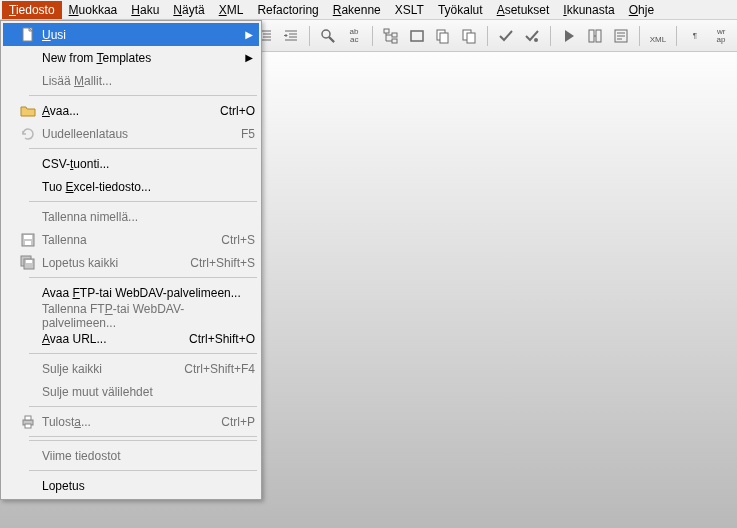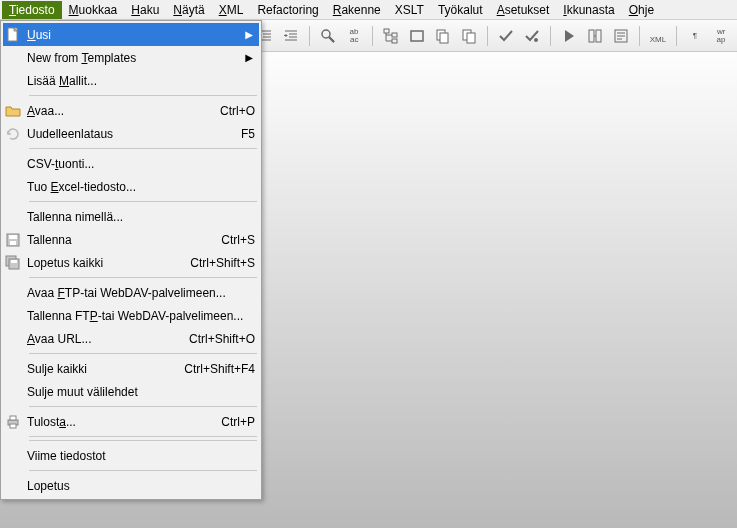--- a/index.html
+++ b/index.html
@@ -21,21 +21,21 @@
     padding: 0 2px;
     position: relative;
     z-index: 10;
   }
   .menu-item {
     padding: 2px 7px;
     cursor: default;
     color: #000;
   }
   .menu-item.active {
-    background: #4d7c0f;
+    background: #c2410c;
     color: #fff;
   }
   .menu-item .u { text-decoration: underline; }
   .toolbar {
     height: 32px;
     background: linear-gradient(#fafafa, #eaeaea);
     border-bottom: 1px solid #c8c8c8;
     display: flex;
     align-items: center;
     padding: 0 4px;
@@ -74,29 +74,29 @@
     background: #f1f1f1;
     border: 1px solid #a0a0a0;
     box-shadow: 2px 2px 4px rgba(0,0,0,0.25);
     z-index: 20;
     padding: 2px;
   }
   .dd-item {
     display: flex;
     align-items: center;
     height: 23px;
-    padding: 0 4px 0 1px;
+    padding: 0 4px 0 16px;
     cursor: default;
     color: #000;
   }
   .dd-item.highlight {
     background: #2f7bdb;
     color: #fff;
   }
-  .dd-item.disabled { color: #000000; }
+  .dd-item.disabled { color: #737373; }
   .dd-icon {
     width: 18px;
     height: 18px;
     display: flex;
     align-items: center;
     justify-content: center;
     margin-right: 5px;
     flex-shrink: 0;
   }
   .dd-label { flex: 1; }

